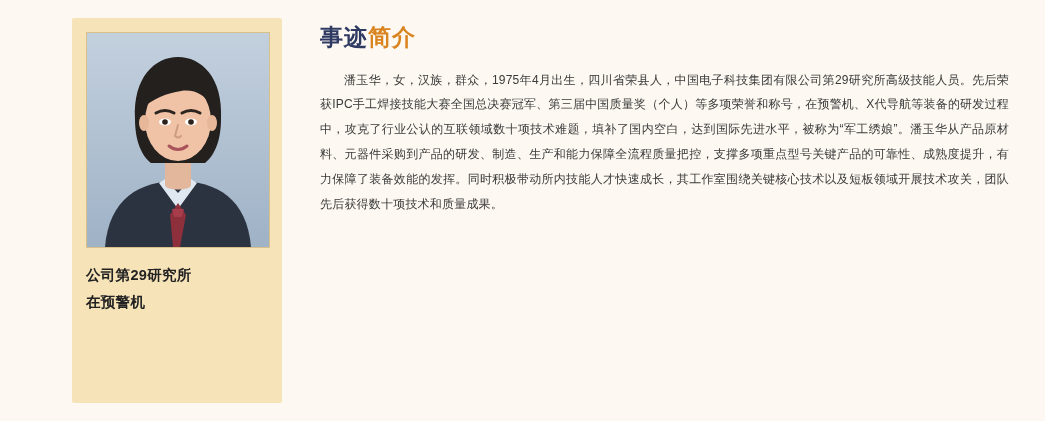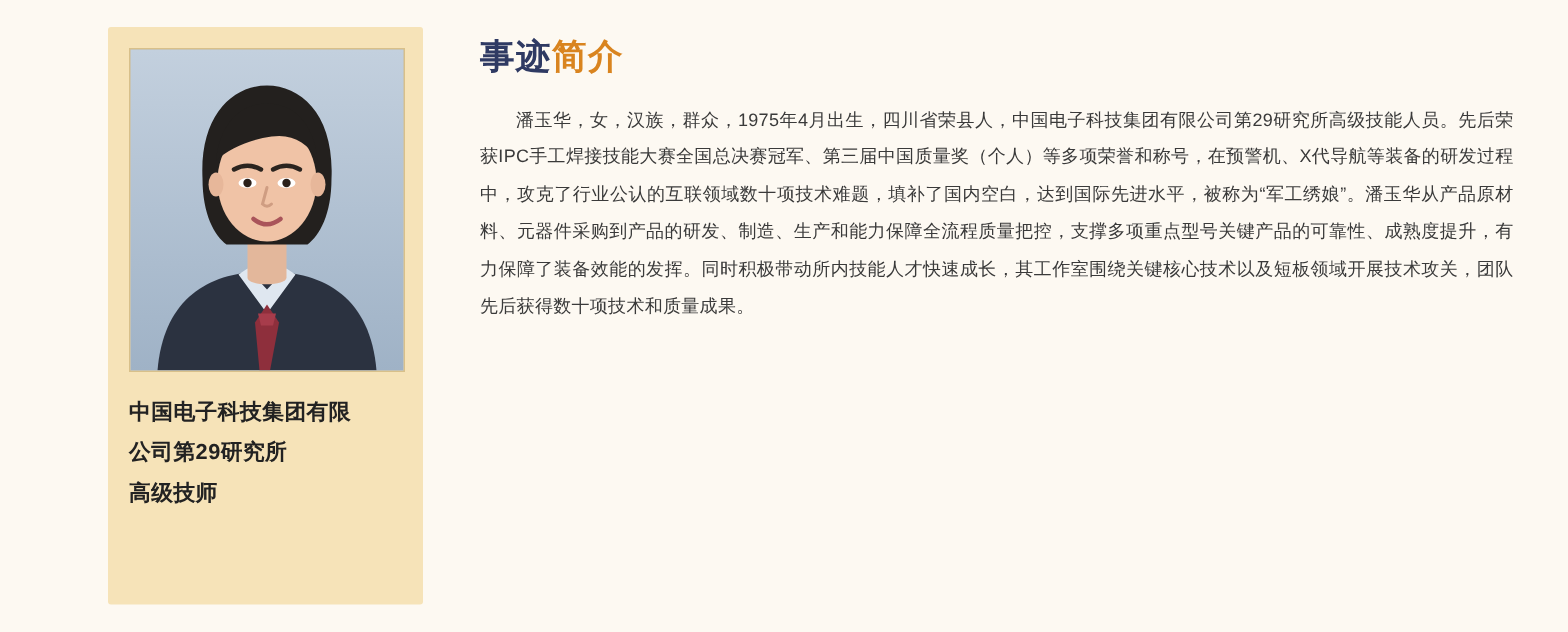--- a/index.html
+++ b/index.html
@@ -122,23 +122,22 @@
         <ellipse cx="104" cy="89" rx="6" ry="3.4" fill="#ffffff"></ellipse>
         <circle cx="78" cy="89" r="2.8" fill="#2b201a"></circle>
         <circle cx="104" cy="89" r="2.8" fill="#2b201a"></circle>
 
         <path d="M91 92 L88 103 Q91 106 94 103" stroke="#cf9d82" stroke-width="2" fill="none" stroke-linecap="round"></path>
 
         <path d="M82 113 Q91 120 100 113" stroke="#a9545a" stroke-width="3" fill="none" stroke-linecap="round"></path>
       </svg>
     </div>
     <div class="profile-caption">
-      <div>中国电子科技集团有限</div>
       <div>公司第29研究所</div>
-      <div>高级技师</div>
+      <div>在预警机</div>
     </div>
   </div>
 
   <div class="content">
     <h2 class="section-title"><span class="title-part-1">事迹</span><span class="title-part-2">简介</span></h2>
     <p class="body-text">潘玉华，女，汉族，群众，1975年4月出生，四川省荣县人，中国电子科技集团有限公司第29研究所高级技能人员。先后荣获IPC手工焊接技能大赛全国总决赛冠军、第三届中国质量奖（个人）等多项荣誉和称号，在预警机、X代导航等装备的研发过程中，攻克了行业公认的互联领域数十项技术难题，填补了国内空白，达到国际先进水平，被称为“军工绣娘”。潘玉华从产品原材料、元器件采购到产品的研发、制造、生产和能力保障全流程质量把控，支撑多项重点型号关键产品的可靠性、成熟度提升，有力保障了装备效能的发挥。同时积极带动所内技能人才快速成长，其工作室围绕关键核心技术以及短板领域开展技术攻关，团队先后获得数十项技术和质量成果。</p>
   </div>
 
 </div>
 

